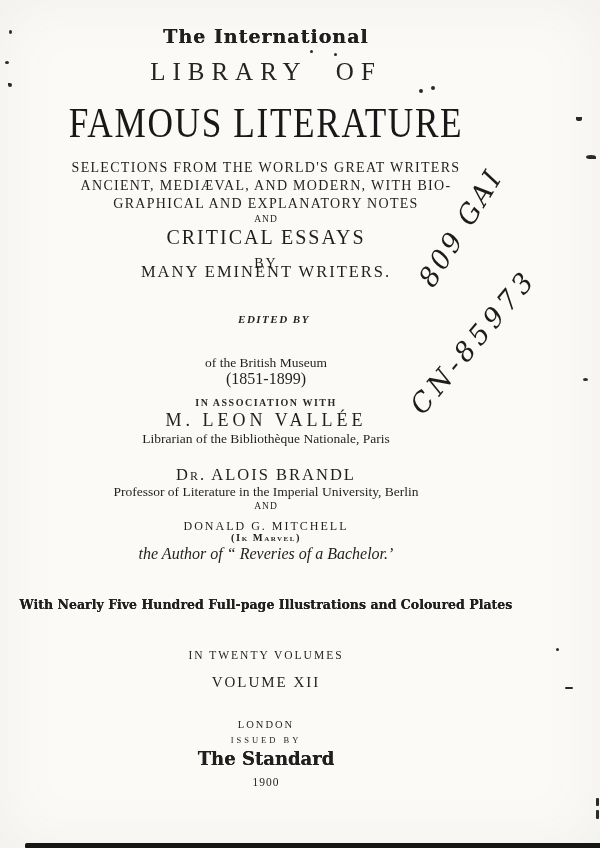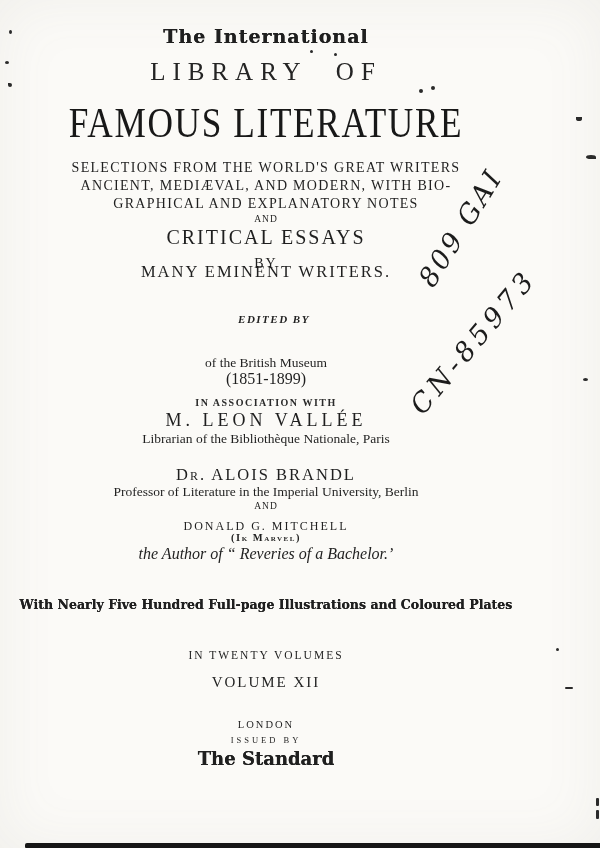--- a/index.html
+++ b/index.html
@@ -97,20 +97,21 @@
     <div class="line ikmarvel">(Ik Marvel)</div>
     <div class="line authornote">the Author of “ Reveries of a Bachelor.’</div>
 
     <div class="line illustrations blackletter">With Nearly Five Hundred Full-page Illustrations and Coloured Plates</div>
     <div class="line volumes">IN TWENTY VOLUMES</div>
     <div class="line volume">VOLUME XII</div>
 
     <div class="line issuedby">ISSUED BY</div>
     <div class="line london">LONDON</div>
     <div class="line standard blackletter">The Standard</div>
+    <div class="line year">1900</div>
   </div>
 
   <div class="handwriting hw-top">809 GAI</div>
   <div class="handwriting hw-bottom">CN-85973</div>
 
   <div class="speck" style="left:9px;top:30px;width:3px;height:4px;"></div>
   <div class="speck" style="left:5px;top:61px;width:4px;height:3px;"></div>
   <div class="speck" style="left:8px;top:83px;width:4px;height:4px;border-radius:0 50% 50% 50%;"></div>
   <div class="speck" style="left:310px;top:50px;width:3px;height:3px;"></div>
   <div class="speck" style="left:334px;top:53px;width:3px;height:3px;"></div>

